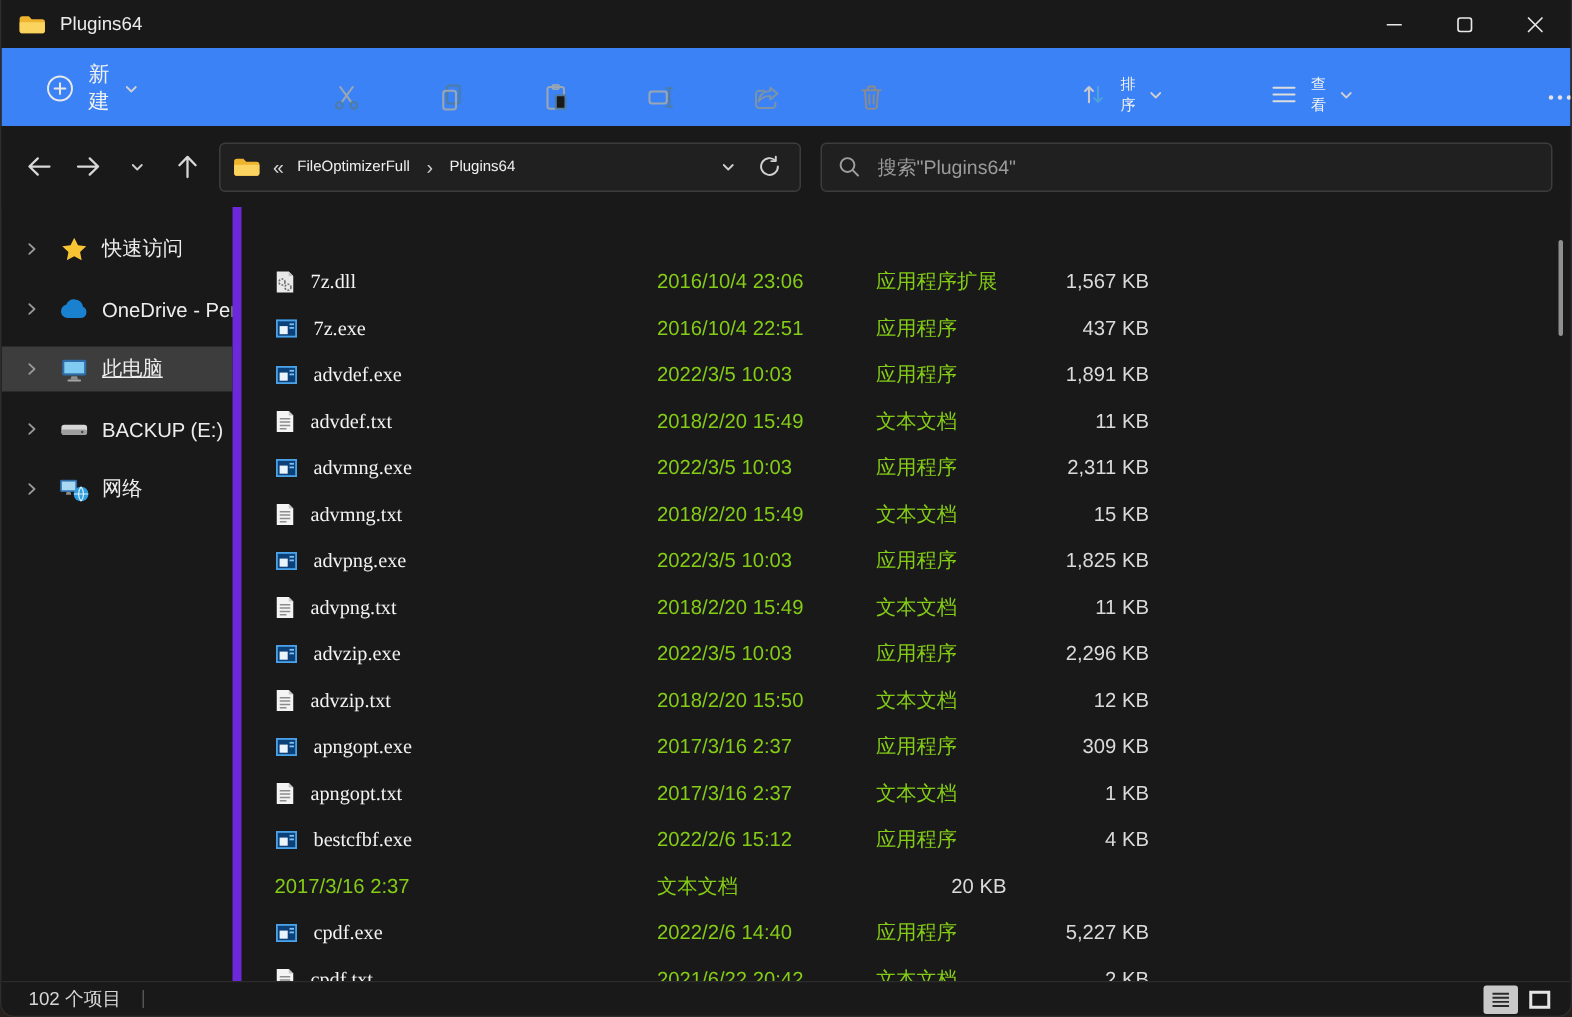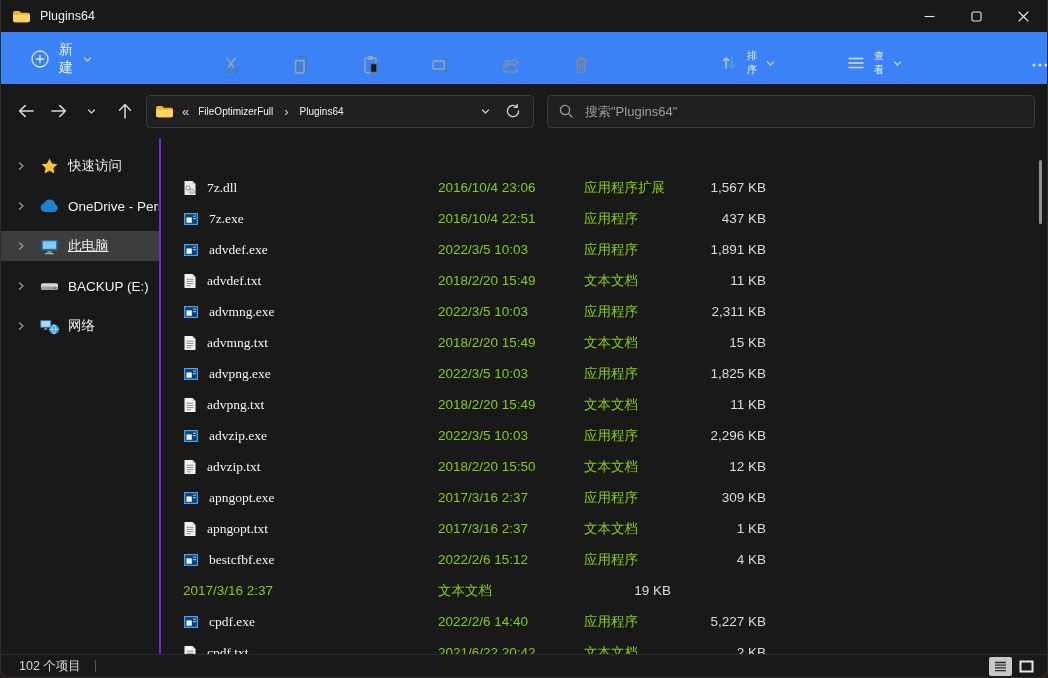--- a/index.html
+++ b/index.html
@@ -51,21 +51,21 @@
     display:flex;align-items:center;padding:0 10px;
   }
   .search-input{
     flex:1;margin-left:9px;background:transparent;border:none;outline:none;
     color:#e6e6e6;font-size:13px;font-family:inherit;
   }
   .search-input::placeholder{color:#9b9b9b;}
 
   
   .bodywrap{position:absolute;top:138px;bottom:23px;left:0;right:0;display:flex;}
-  .sidebar{width:160px;flex:0 0 160px;border-right:2px solid #6d28d9;padding-top:13px;box-sizing:border-box;overflow:hidden;}
+  .sidebar{width:160px;flex:0 0 160px;border-right:6px solid #6d28d9;padding-top:13px;box-sizing:border-box;overflow:hidden;}
   .side-item{height:30px;margin-bottom:10px;display:flex;align-items:center;padding-left:12px;white-space:nowrap;overflow:hidden;}
   .side-item.selected{background:#3d3d3d;text-decoration:underline;}
   .side-chev{width:16px;flex:0 0 16px;}
   .side-ic{width:22px;flex:0 0 22px;margin-left:9px;}
   .side-lbl{margin-left:8px;font-size:13.5px;color:#ededed;}
 
   .listpane{flex:1;position:relative;overflow:hidden;}
   .list-header{height:34px;position:relative;color:#e3e3e3;font-size:13.5px;}
   .hcol{position:absolute;top:9px;}
   .hsep{position:absolute;top:7px;width:1px;height:20px;background:#3a3a3a;}
@@ -590,21 +590,21 @@
               </span>
               <span>bestcfbf.exe</span>
             </div>
             <div class="cell-date">2022/2/6 15:12</div>
             <div class="cell-type">应用程序</div>
             <div class="cell-size">4 KB</div>
           </div>
           <div class="frow">
             <div class="cell-date">2017/3/16 2:37</div>
             <div class="cell-type">文本文档</div>
-            <div class="cell-size">19 KB</div>
+            <div class="cell-size">20 KB</div>
           </div>
           <div class="frow">
             <div class="cell-name">
               <span class="icon">
                 <svg width="16" height="16" viewBox="0 0 16 16">
                   <rect x="1" y="2" width="14" height="12" fill="#0b4078"></rect>
                   <rect x="1.6" y="2.6" width="12.8" height="10.8" fill="none" stroke="#4aa3e8" stroke-width="1.2"></rect>
                   <rect x="3.4" y="6.4" width="5.4" height="5.4" fill="#eaf4fc"></rect>
                   <rect x="10" y="4.6" width="3" height="1.2" fill="#7fc0f0"></rect>
                   <rect x="10" y="7" width="3" height="1.2" fill="#7fc0f0"></rect>

